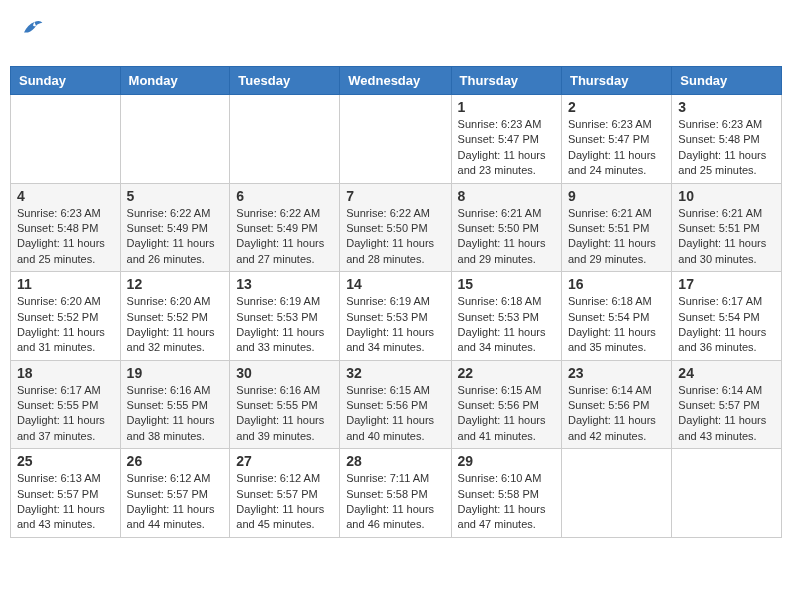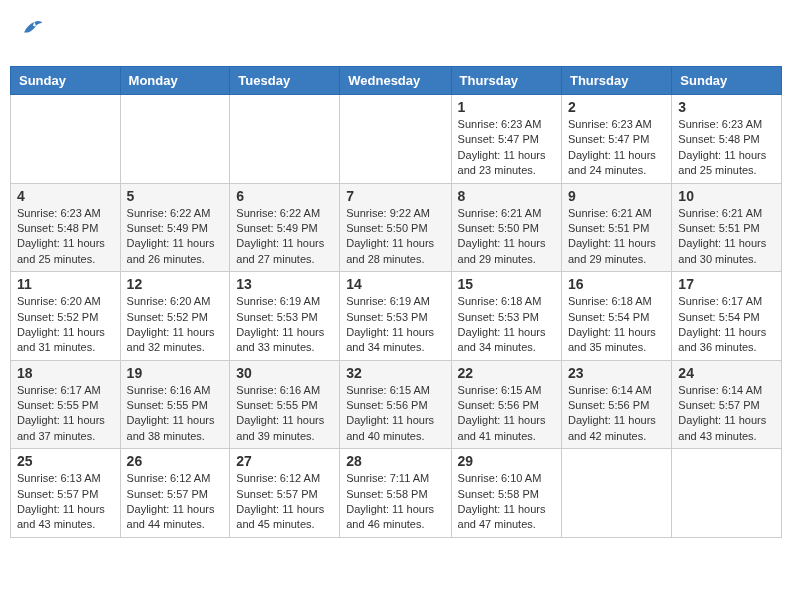--- a/index.html
+++ b/index.html
@@ -166,21 +166,21 @@
 Daylight: 11 hours and 26 minutes.</div>
         </td>
         <td>
           <span class="day-number">6</span>
           <div class="day-info">Sunrise: 6:22 AM
 Sunset: 5:49 PM
 Daylight: 11 hours and 27 minutes.</div>
         </td>
         <td>
           <span class="day-number">7</span>
-          <div class="day-info">Sunrise: 9:22 AM
+          <div class="day-info">Sunrise: 6:22 AM
 Sunset: 5:50 PM
 Daylight: 11 hours and 28 minutes.</div>
         </td>
         <td>
           <span class="day-number">8</span>
           <div class="day-info">Sunrise: 6:21 AM
 Sunset: 5:50 PM
 Daylight: 11 hours and 29 minutes.</div>
         </td>
         <td>

